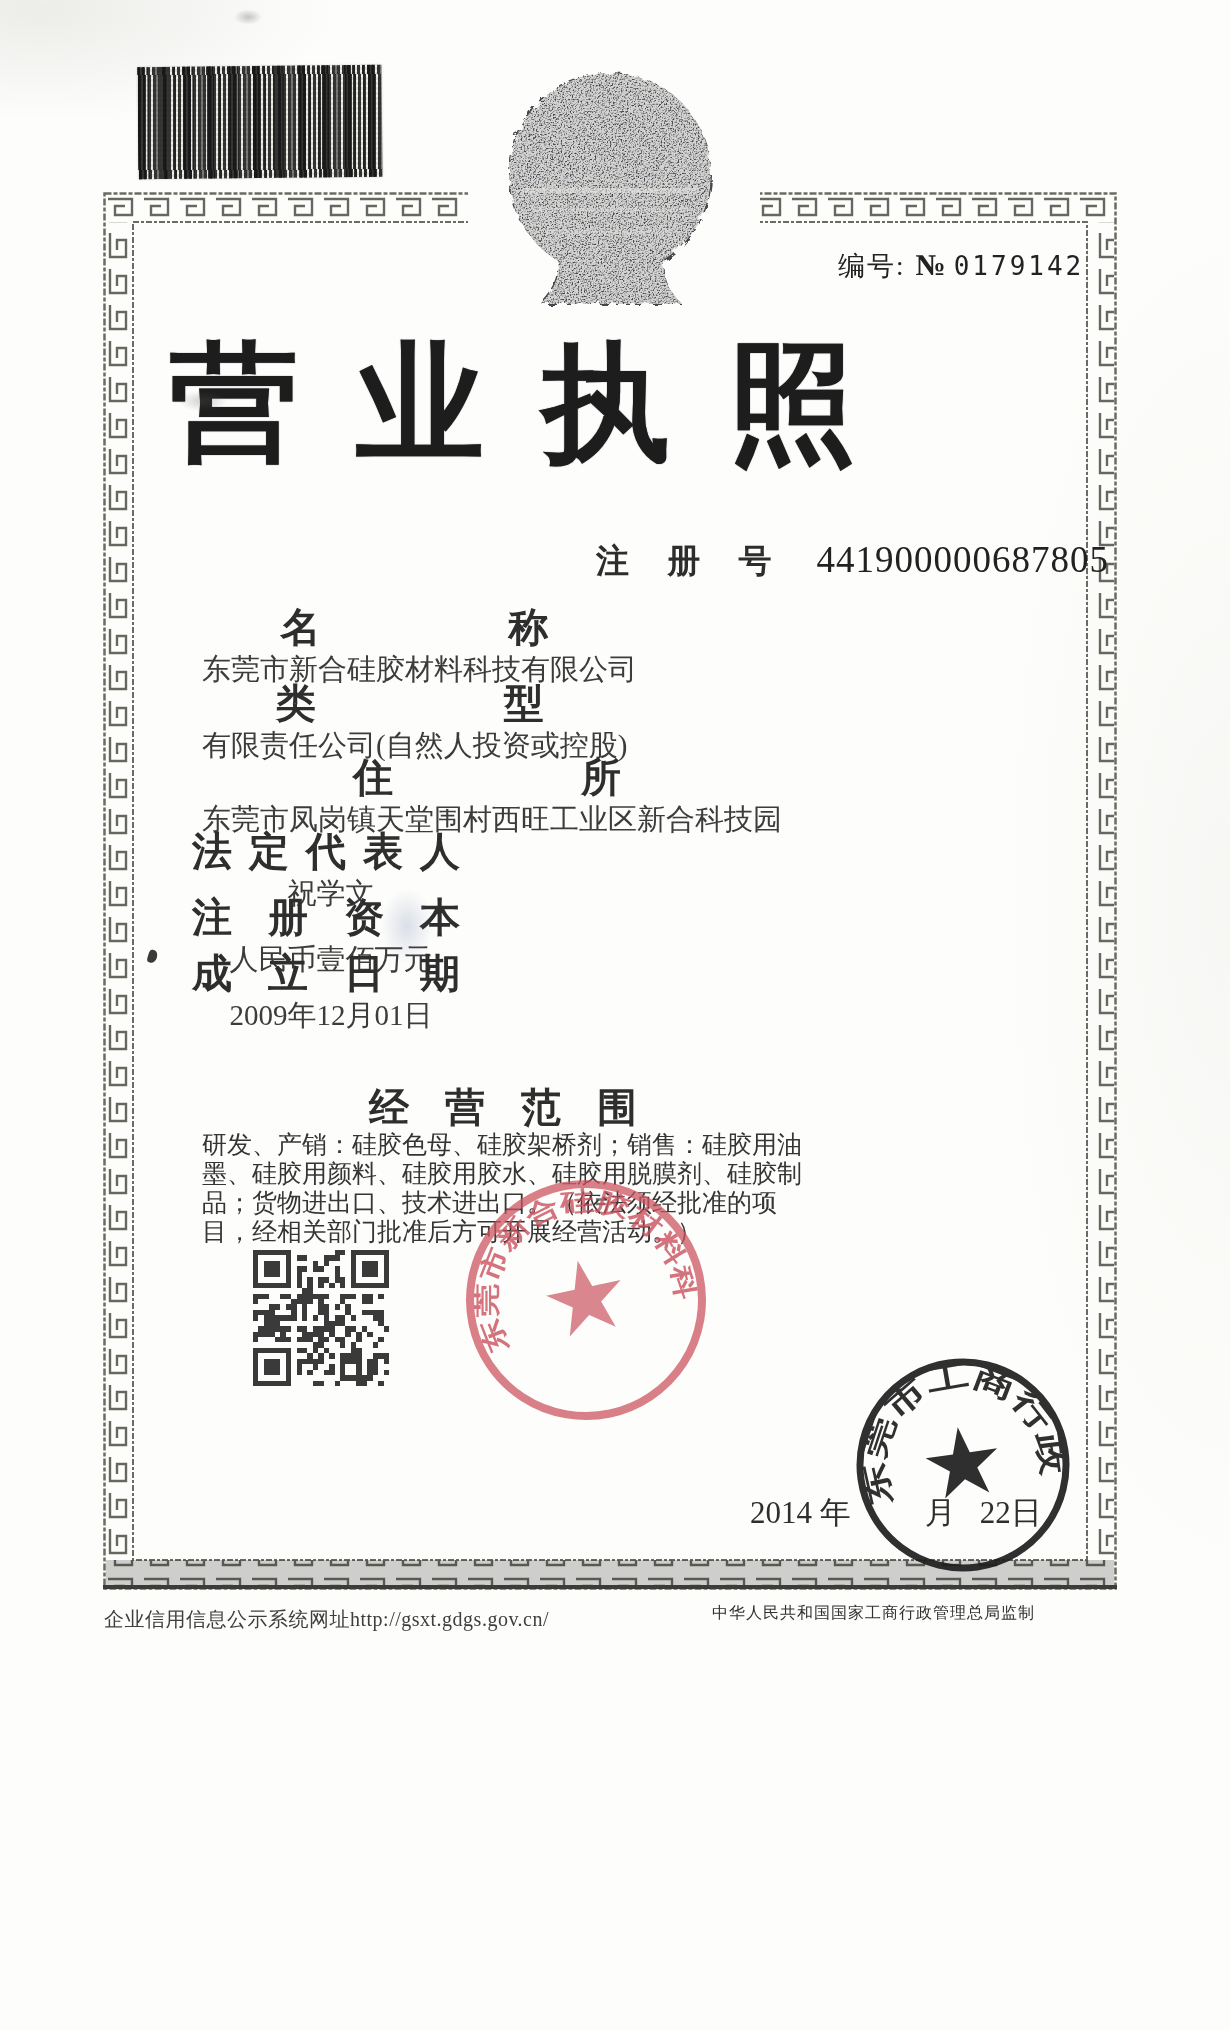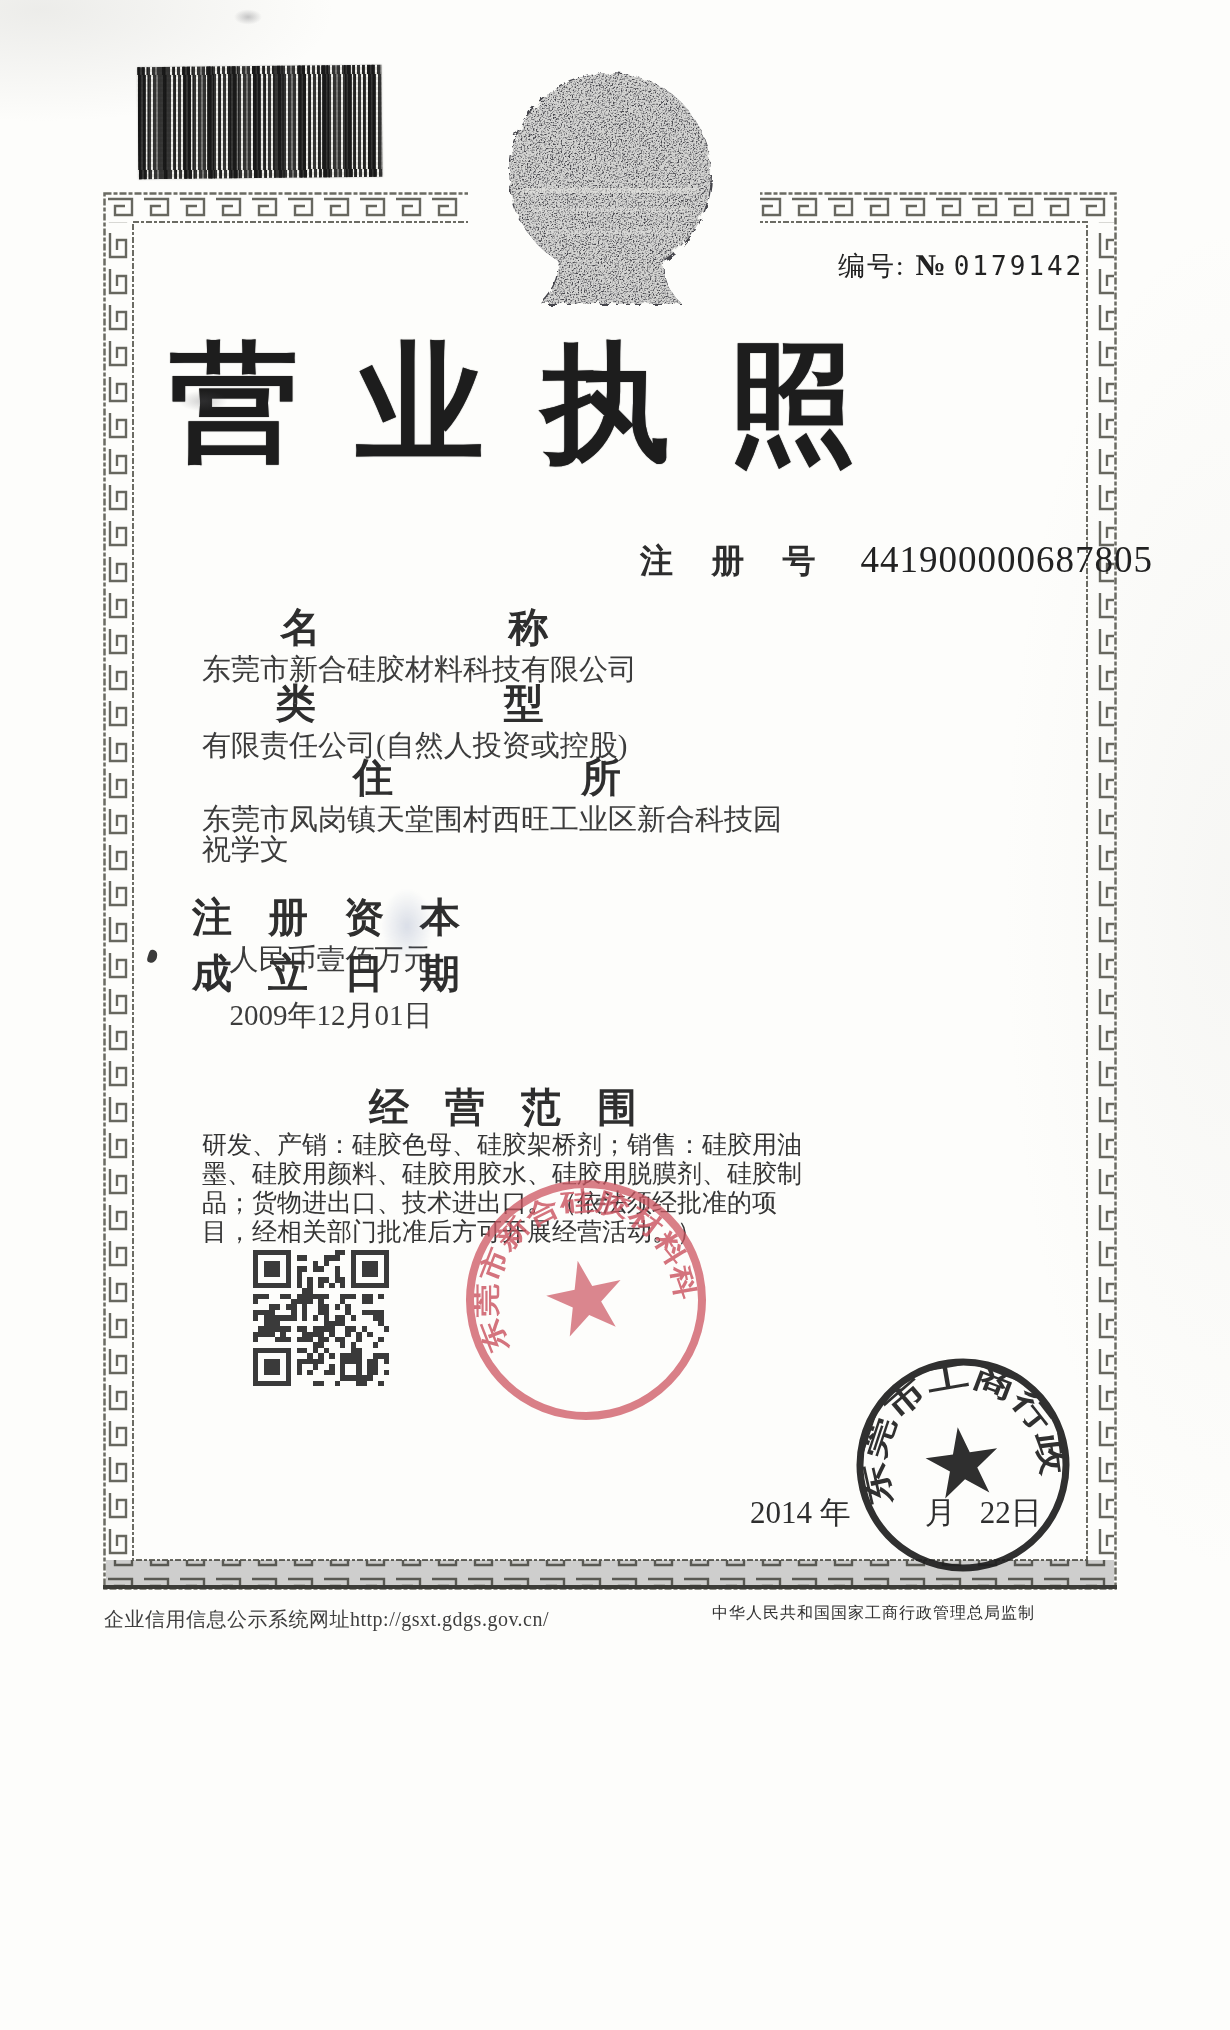--- a/index.html
+++ b/index.html
@@ -29,21 +29,21 @@
   .serial{position:absolute;left:838px;top:248px;z-index:2;font-size:27px;color:#222;letter-spacing:2px;white-space:nowrap;}
   .serial .no-sign{font-weight:bold;font-size:30px;font-family:"Liberation Serif",serif;margin:0 6px 0 10px;}
   .serial .digits{font-family:"DejaVu Sans Mono",monospace;font-size:26px;letter-spacing:3px;}
   .doc-title{
     position:absolute;left:103px;top:318px;width:820px;z-index:2;text-align:center;
     font-family:"DejaVu Sans","Liberation Sans",sans-serif;font-weight:800;
     font-size:128px;letter-spacing:58px;text-indent:58px;color:#1d1d1d;
     text-shadow:0 0 1px #333;
   }
   .regno-line{position:absolute;left:596px;top:538px;z-index:2;white-space:nowrap;}
-  .regno-label{font-size:33px;letter-spacing:15px;font-weight:600;color:#2d2d2d;margin-left:44px;}
+  .regno-label{font-size:33px;letter-spacing:15px;font-weight:600;color:#2d2d2d;}
   .regno-value{font-size:37px;color:#222;margin-left:26px;letter-spacing:1px;}
   .row{position:absolute;left:192px;display:flex;align-items:center;z-index:2;flex-direction:column;}
   .row .lbl{
     width:268px;min-width:268px;font-size:40px;font-weight:600;color:#2e2e2e;
     text-align:justify;text-align-last:justify;text-justify:inter-character;line-height:1.1;
   }
   .row .val{margin-left:10px;font-size:29px;color:#3c3c3c;white-space:nowrap;}
   .row .val.scope{white-space:normal;width:612px;font-size:25px;line-height:29px;color:#353535;}
   .qr{position:absolute;left:253px;top:1250px;width:136px;height:136px;z-index:2;}
   .seal-red{position:absolute;left:458px;top:1172px;width:256px;height:256px;z-index:4;opacity:.88;}
@@ -133,20 +133,21 @@
   </div>
   <div class="row" style="top:682px">
     <div class="lbl">类型</div>
     <div class="val">有限责任公司(自然人投资或控股)</div>
   </div>
   <div class="row" style="top:756px">
     <div class="lbl">住所</div>
     <div class="val">东莞市凤岗镇天堂围村西旺工业区新合科技园</div>
   </div>
   <div class="row" style="top:830px">
+    <div class="lbl">法定代表人</div>
     <div class="val">祝学文</div>
   </div>
   <div class="row" style="top:896px">
     <div class="lbl">注册资本</div>
     <div class="val">人民币壹佰万元</div>
   </div>
   <div class="row" style="top:952px">
     <div class="lbl">成立日期</div>
     <div class="val">2009年12月01日</div>
   </div>

